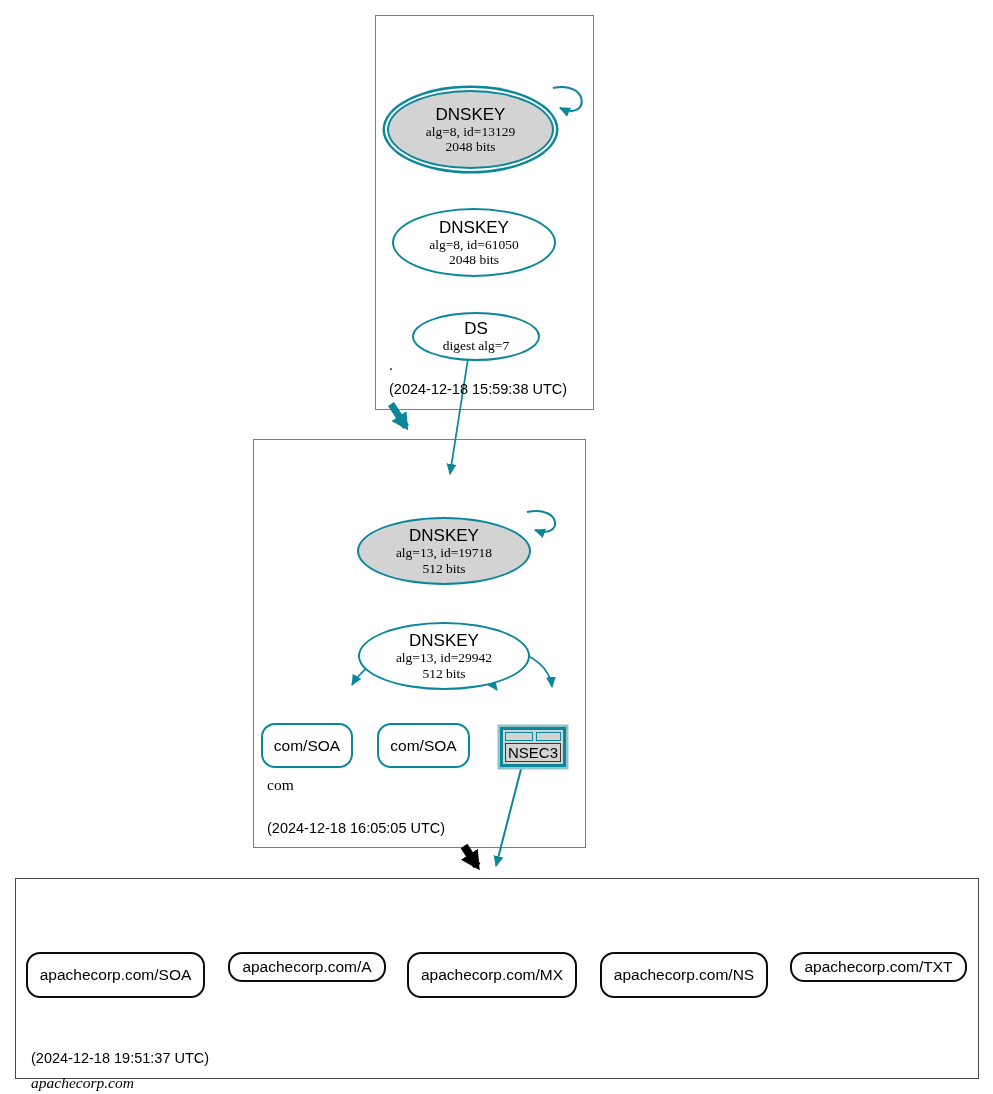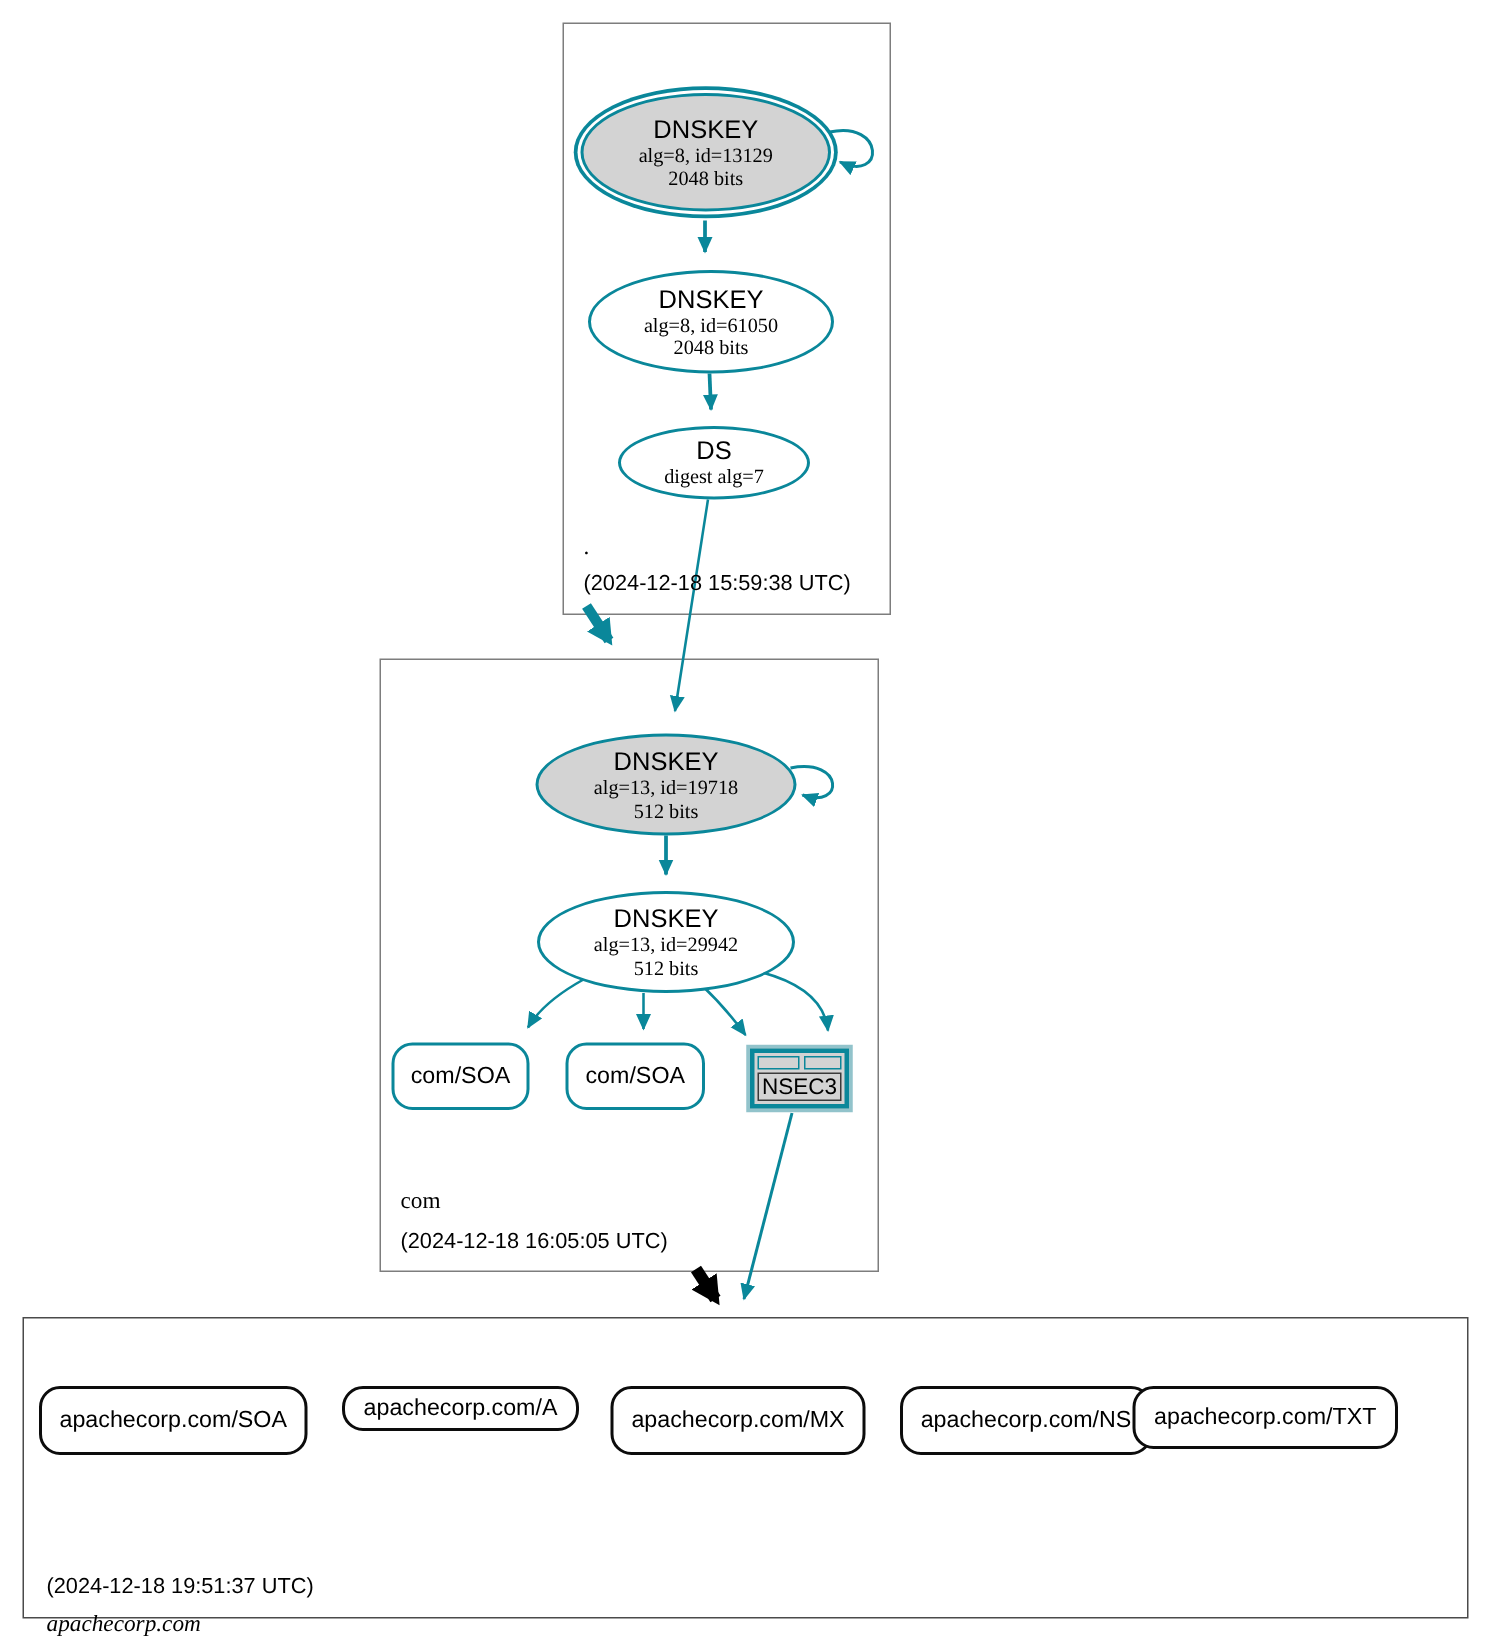--- a/index.html
+++ b/index.html
@@ -3,21 +3,21 @@
 <meta charset="utf-8">
 <style>
   html,body{margin:0;padding:0;background:#ffffff;}
   #canvas{position:relative;width:993px;height:1094px;background:#fff;overflow:hidden;
           font-family:"Liberation Serif", serif;color:#000;}
   .zone{position:absolute;background:#fff;z-index:0;}
   .zone.thin{border:1px solid #7d7d7d;}
   .zone.dark{border:1px solid #4a4a4a;}
   #edges{position:absolute;left:0;top:0;z-index:1;}
   .node{position:absolute;z-index:2;display:flex;flex-direction:column;align-items:center;
-        justify-content:center;text-align:left;box-sizing:border-box;}
+        justify-content:center;text-align:left;box-sizing:border-box;margin-top:28px;}
   .ellipse{border-radius:50%;border:2.5px solid var(--secure,#0a879a);background:#fff;}
   .fill-gray{background:#d3d3d3;}
   .dbl{box-shadow:0 0 0 2px #ffffff, 0 0 0 4.5px var(--secure,#0a879a);}
   .n-title{font-family:"Liberation Sans", sans-serif;font-size:17px;line-height:19px;}
   .n-detail{font-family:"Liberation Serif", serif;font-size:13.5px;line-height:15.5px;}
   .rr{border-radius:14px;background:#fff;font-family:"Liberation Sans", sans-serif;
       font-size:15.5px;}
   .rr.teal{border:2px solid var(--secure,#0a879a);}
   .rr.black{border:2px solid #0c0c0c;}
   .nsec3{border:3px solid var(--secure,#0a879a);background:#d3d3d3;
@@ -122,35 +122,35 @@
   </div>
 
   <div class="node nsec3" style="left:500px;top:699px;width:66px;height:40px;">
     <div class="nsec3-row">
       <div class="nsec3-cell c1"></div>
       <div class="nsec3-cell c2"></div>
     </div>
     <div class="nsec3-main">NSEC3</div>
   </div>
 
-  <div class="zlabel" style="left:267px;top:792px;text-align:right;">com</div>
+  <div class="zlabel" style="left:267px;top:776px;text-align:right;">com</div>
   <div class="zts" style="left:267px;top:820px;">(2024-12-18 16:05:05 UTC)</div>
 
   <div class="node rr black" style="left:26px;top:924px;width:179px;height:46px;">
     <span>apachecorp.com/SOA</span>
   </div>
   <div class="node rr black" style="left:228px;top:924px;width:158px;height:30px;">
     <span>apachecorp.com/A</span>
   </div>
   <div class="node rr black" style="left:407px;top:924px;width:170px;height:46px;">
     <span>apachecorp.com/MX</span>
   </div>
   <div class="node rr black" style="left:600px;top:924px;width:168px;height:46px;">
     <span>apachecorp.com/NS</span>
   </div>
-  <div class="node rr black" style="left:755px;top:924px;width:177px;height:42px;">
+  <div class="node rr black" style="left:790px;top:924px;width:177px;height:30px;">
     <span>apachecorp.com/TXT</span>
   </div>
 
   <div class="zlabel" style="left:31px;top:1074px;font-style:italic;">apachecorp.com</div>
   <div class="zts" style="left:31px;top:1050px;">(2024-12-18 19:51:37 UTC)</div>
 
 </div>
 
 </body></html>

